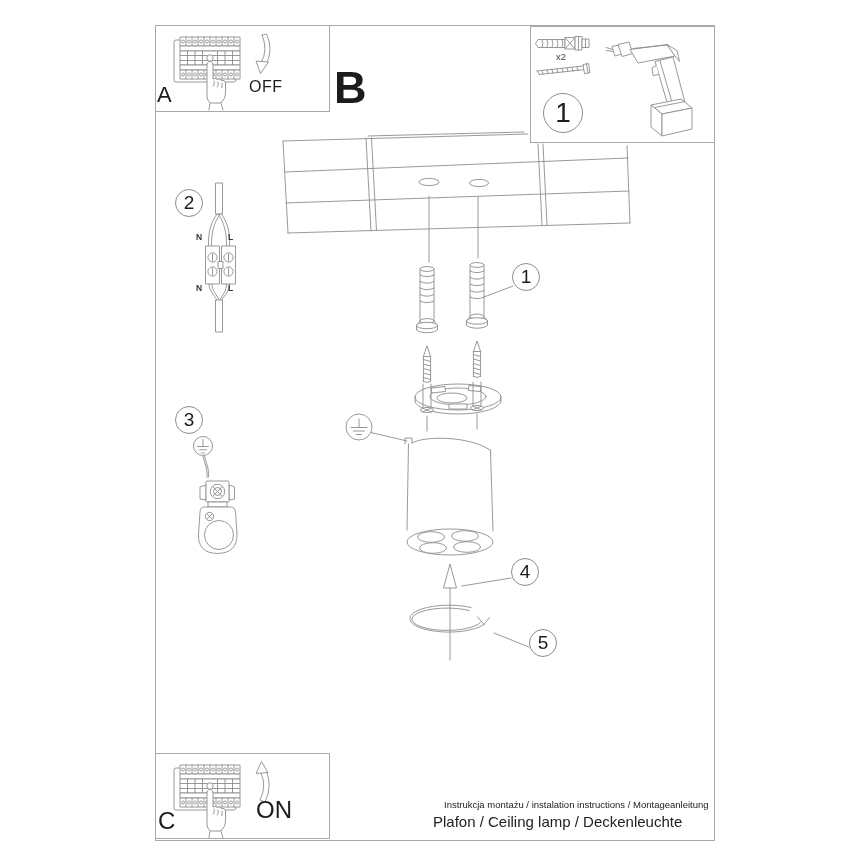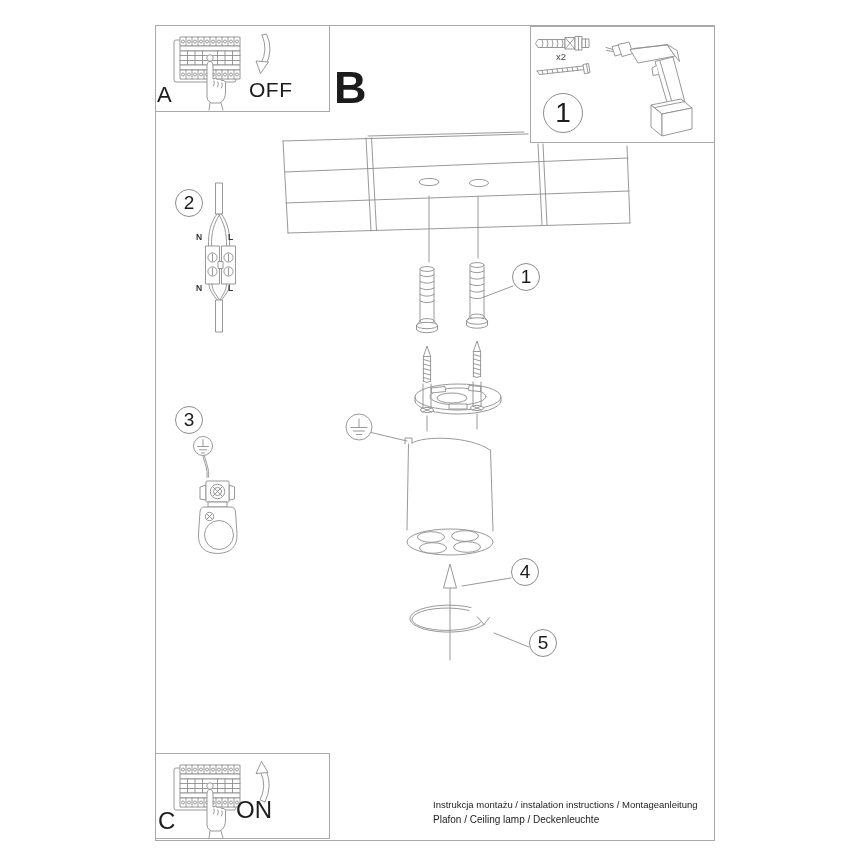--- a/index.html
+++ b/index.html
@@ -224,21 +224,21 @@
     <g transform="translate(180,765)">
       <use href="#breaker-unit"></use>
     </g>
     <g>
       <path class="ln" d="M265,802 L260,800 Q267,786 261,773 M265,802 Q273,786 266,770"></path>
       <path class="lnf" d="M268,772.5 L261.5,761.5 L256,773.5 Z"></path>
     </g>
   </svg>
 
   <div class="txt" style="left:157px;top:83px;font-size:22px;">A</div>
-  <div class="txt" style="left:249px;top:78px;font-size:21px;letter-spacing:0.5px;">OFF</div>
+  <div class="txt" style="left:249px;top:78px;font-size:16px;letter-spacing:0.5px;">OFF</div>
   <div class="txt" style="left:334px;top:63px;font-size:45px;font-weight:700;">B</div>
 
   <div class="txt" style="left:556px;top:52px;font-size:9.5px;color:#444;">x2</div>
   <div class="circ" style="left:543px;top:93px;width:40px;height:40px;font-size:28px;">
     <span>1</span>
   </div>
 
   <div class="circ" style="left:175px;top:189px;width:28px;height:28px;font-size:19px;">
     <span>2</span>
   </div>
@@ -254,18 +254,18 @@
   <div class="circ" style="left:529px;top:629px;width:28px;height:28px;font-size:19px;">
     <span>5</span>
   </div>
 
   <div class="txt tiny" style="left:196px;top:233px;">N</div>
   <div class="txt tiny" style="left:228px;top:233px;">L</div>
   <div class="txt tiny" style="left:196px;top:284px;">N</div>
   <div class="txt tiny" style="left:228px;top:284px;">L</div>
 
   <div class="txt" style="left:158px;top:808px;font-size:24px;">C</div>
-  <div class="txt" style="left:236px;top:797px;font-size:24px;">ON</div>
-
-  <div class="txt" style="left:433px;top:800px;font-size:9.5px;color:#222;">Instrukcja montażu / instalation instructions / Montageanleitung</div>
-  <div class="txt" style="left:433px;top:814px;font-size:10px;color:#222;">Plafon / Ceiling lamp / Deckenleuchte</div>
+  <div class="txt" style="left:256px;top:797px;font-size:24px;">ON</div>
+
+  <div class="txt" style="left:444px;top:800px;font-size:9.5px;color:#222;">Instrukcja montażu / instalation instructions / Montageanleitung</div>
+  <div class="txt" style="left:433px;top:814px;font-size:15px;color:#222;">Plafon / Ceiling lamp / Deckenleuchte</div>
 
 </div>
 
 </body></html>

